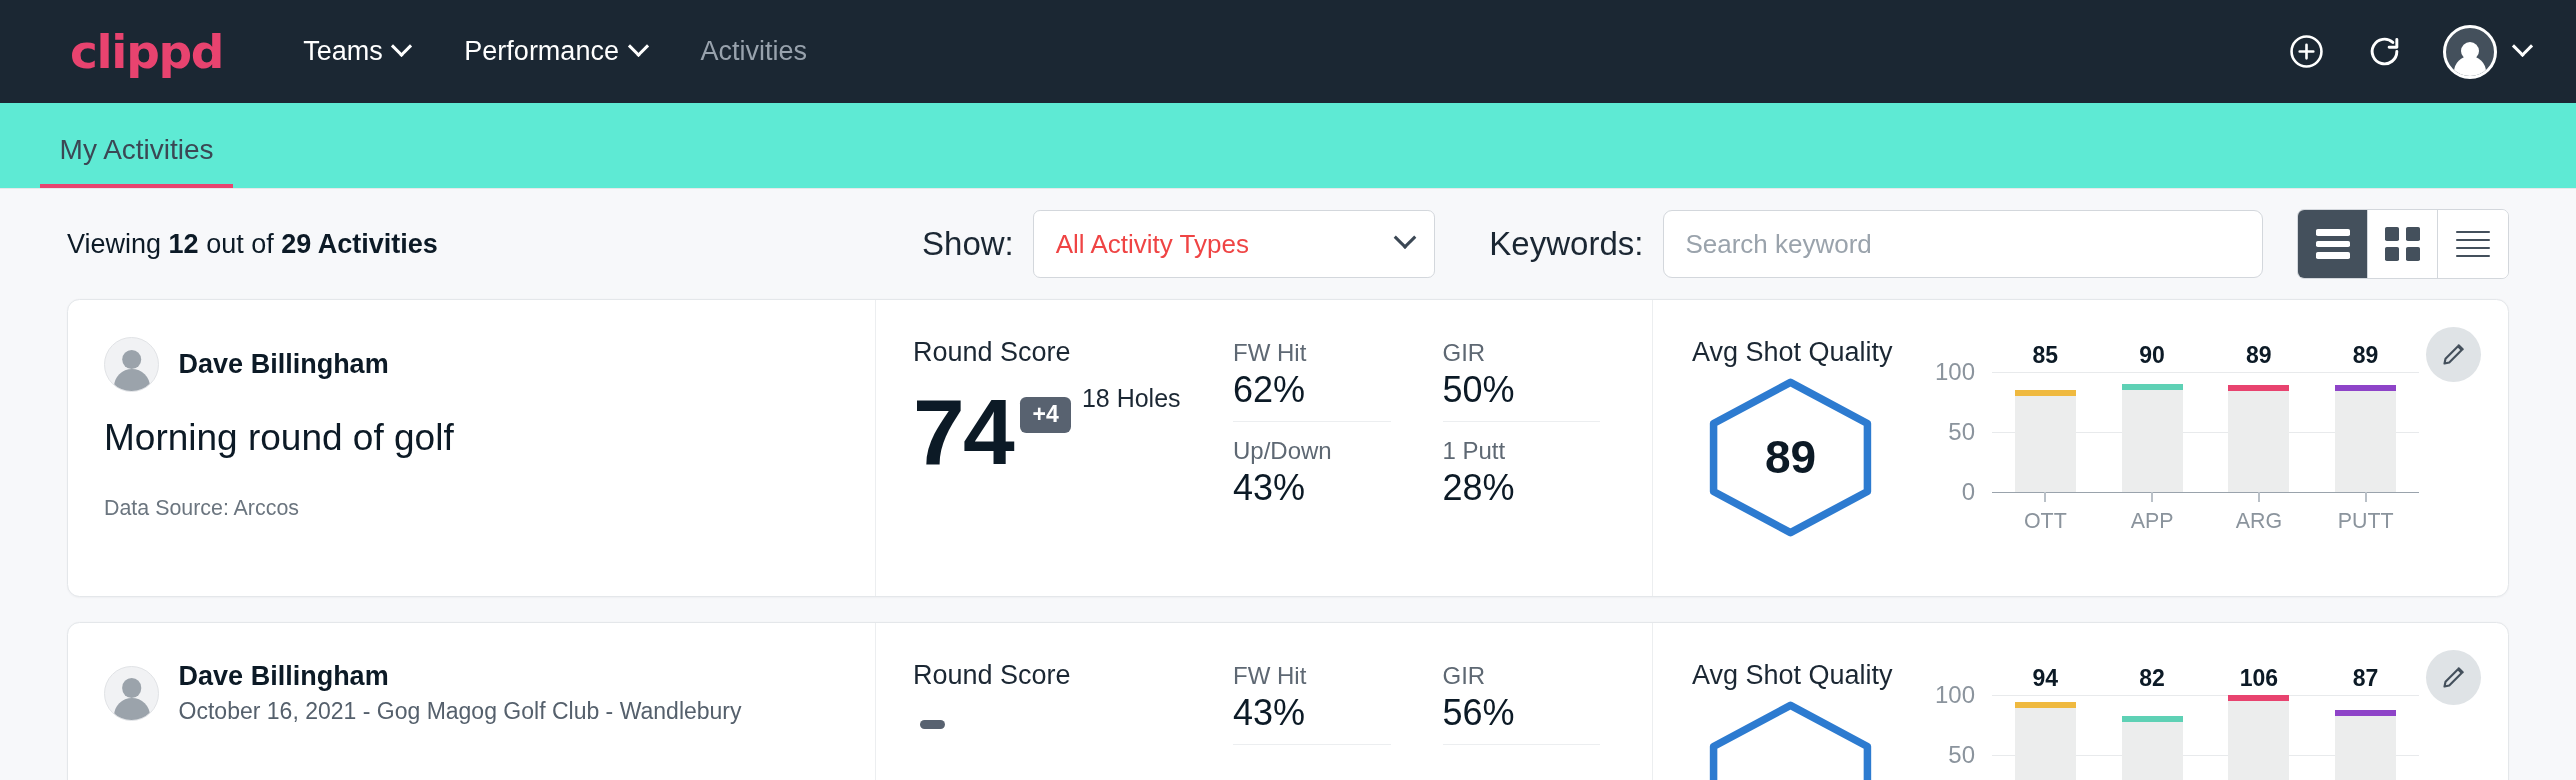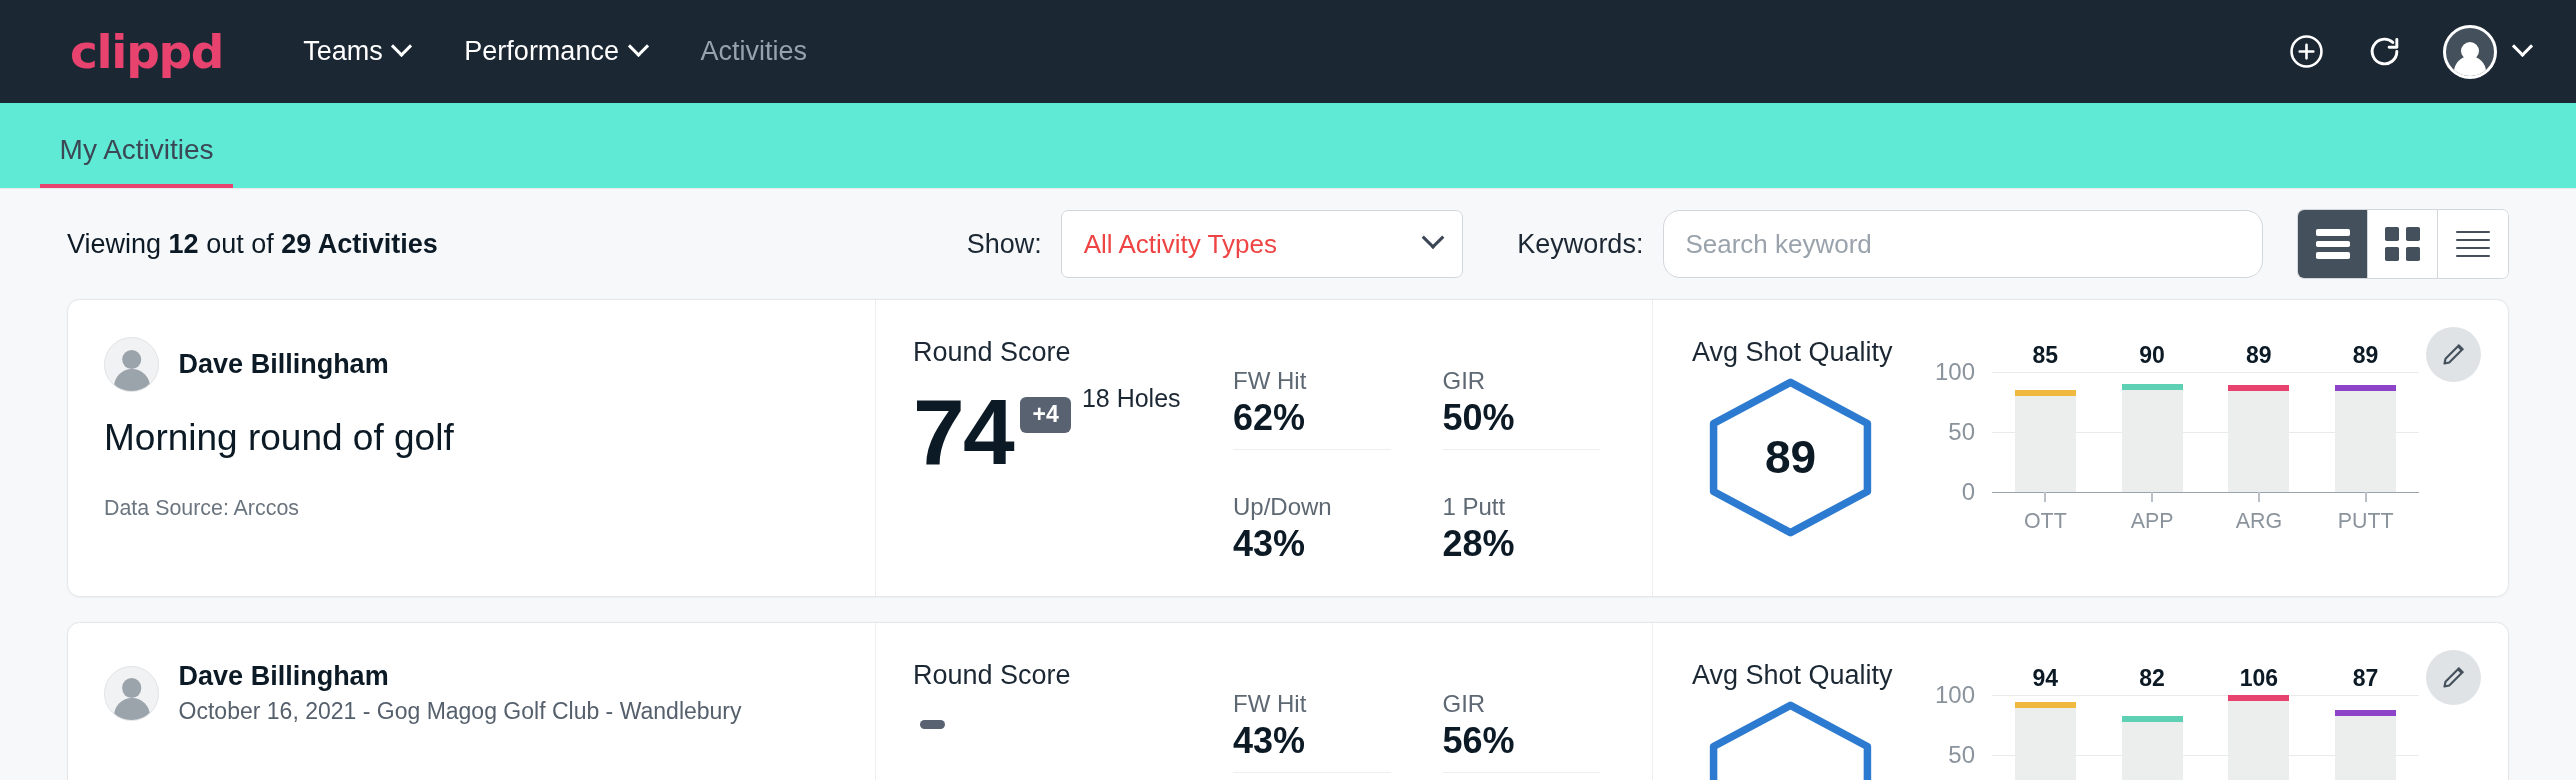--- a/index.html
+++ b/index.html
@@ -93,21 +93,21 @@
   }
   #viewing-text {
     font-size: 27px; color: #0c1a26;
     white-space: nowrap;
   }
   #viewing-text b { font-weight: 700; }
   #filter-right {
     margin-left: auto;
     display: flex; align-items: center;
   }
-  .flabel { font-size: 27px; color: #1b2733; margin-right: 19.6px; white-space: nowrap;}
+  .flabel { font-size: 33px; color: #1b2733; margin-right: 19.6px; white-space: nowrap;}
   #activity-select {
     width: 402px; height: 68px;
     background: #ffffff;
     border: 0.9px solid #d3d7dc;
     border-radius: 7.1px;
     display: flex; align-items: center;
     padding: 0 21.4px;
     font-size: 26px; color: #ef4444;
     margin-right: 54px;
     cursor: pointer;
@@ -116,21 +116,21 @@
     margin-left: auto;
     width: 16px; height: 16px;
     border-right: 3.6px solid #3b4754;
     border-bottom: 3.6px solid #3b4754;
     transform: rotate(45deg) translate(-4.5px,-4.5px);
   }
   #search-input {
     width: 600px; height: 68px;
     background: #ffffff;
     border: 0.9px solid #d3d7dc;
-    border-radius: 17px;
+    border-radius: 9px;
     padding: 0 21.4px;
     font-size: 26px; color: #1b2733;
     font-family: "Liberation Sans", sans-serif;
     margin-right: 34px;
   }
   #search-input::placeholder { color: #9aa3ac; }
   #view-toggle {
     display: flex;
     border: 0.9px solid #d3d7dc;
     border-radius: 7.1px;
@@ -206,22 +206,22 @@
     width: 420px;
     padding: 39px 18px 0 0;
     display: grid;
     grid-template-columns: 1fr 1fr;
     grid-template-rows: auto auto;
     column-gap: 18px;
     align-content: start;
     border-right: 0.9px solid #eceef0;
   }
   .stat { }
-  .stat .k { font-size: 24px; color: #5e6873; margin-top: 28px; }
-  .stat .v { font-size: 36px; font-weight: 700; color: #0c1a26; margin-top: 1.8px; }
+  .stat .k { font-size: 24px; color: #5e6873; }
+  .stat .v { font-size: 36px; font-weight: 400; color: #0c1a26; margin-top: 1.8px; }
   .stat.top { border-bottom: 1.8px solid #eceef0; padding-bottom: 10.7px; margin-bottom: 14.3px; margin-right: 34px;}
 
   .col-quality {
     flex: 1;
     padding: 37px 89px 0 39px;
     position: relative;
   }
   .q-body { display: flex; align-items: flex-start; margin-top: 3.6px; }
   .hexwrap { width: 179px; height: 161px; position: relative; flex: none; margin-top: 5.4px; margin-left: 9px;}
   .hexwrap svg { display:block; }

